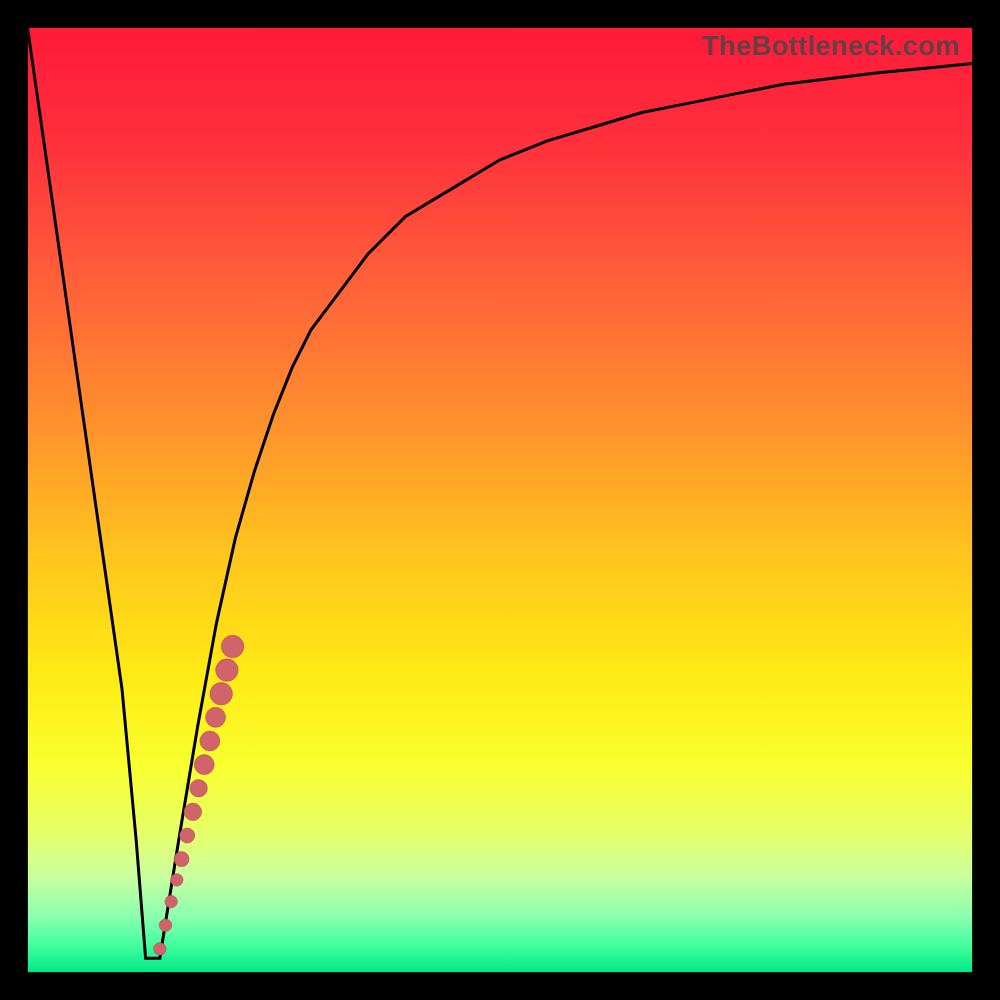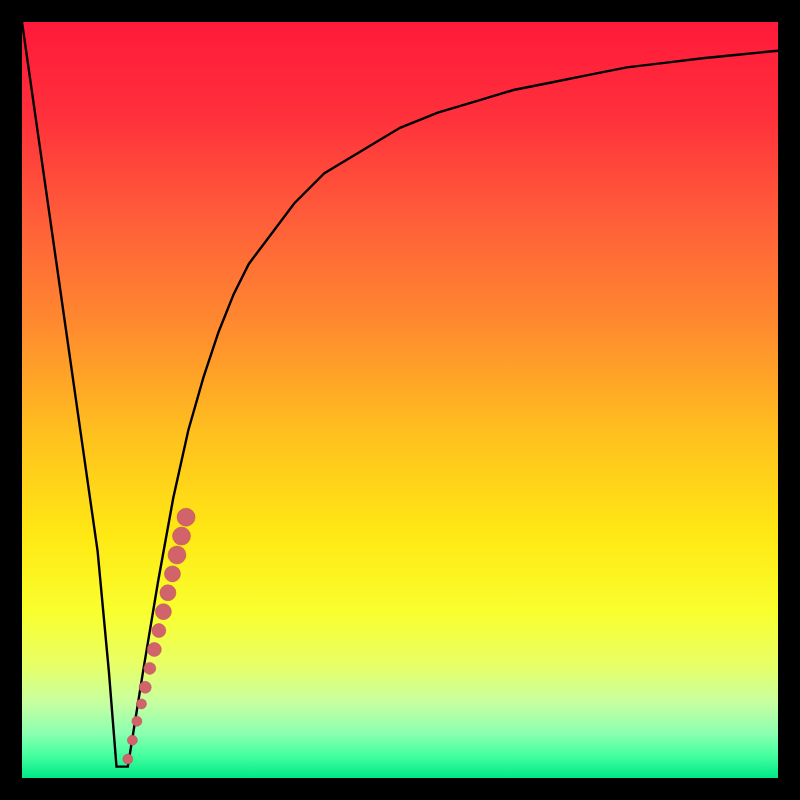--- a/index.html
+++ b/index.html
@@ -73,14 +73,15 @@
           <circle cx="132.30" cy="627.48" r="7" fill="#d1636a" stroke="#b84e58" stroke-width="0.5"></circle>
           <circle cx="136.84" cy="608.58" r="7" fill="#d1636a" stroke="#b84e58" stroke-width="0.5"></circle>
           <circle cx="141.37" cy="589.68" r="8" fill="#d1636a" stroke="#b84e58" stroke-width="0.5"></circle>
           <circle cx="145.91" cy="570.78" r="8" fill="#d1636a" stroke="#b84e58" stroke-width="0.5"></circle>
           <circle cx="150.44" cy="551.88" r="8" fill="#d1636a" stroke="#b84e58" stroke-width="0.5"></circle>
           <circle cx="154.98" cy="532.98" r="9" fill="#d1636a" stroke="#b84e58" stroke-width="0.5"></circle>
           <circle cx="159.52" cy="514.08" r="9" fill="#d1636a" stroke="#b84e58" stroke-width="0.5"></circle>
           <circle cx="164.05" cy="495.18" r="9" fill="#d1636a" stroke="#b84e58" stroke-width="0.5"></circle>
         </g>
     </svg>
+    <div class="watermark">TheBottleneck.com</div>
   </div>
 </div>
 
 </body></html>

